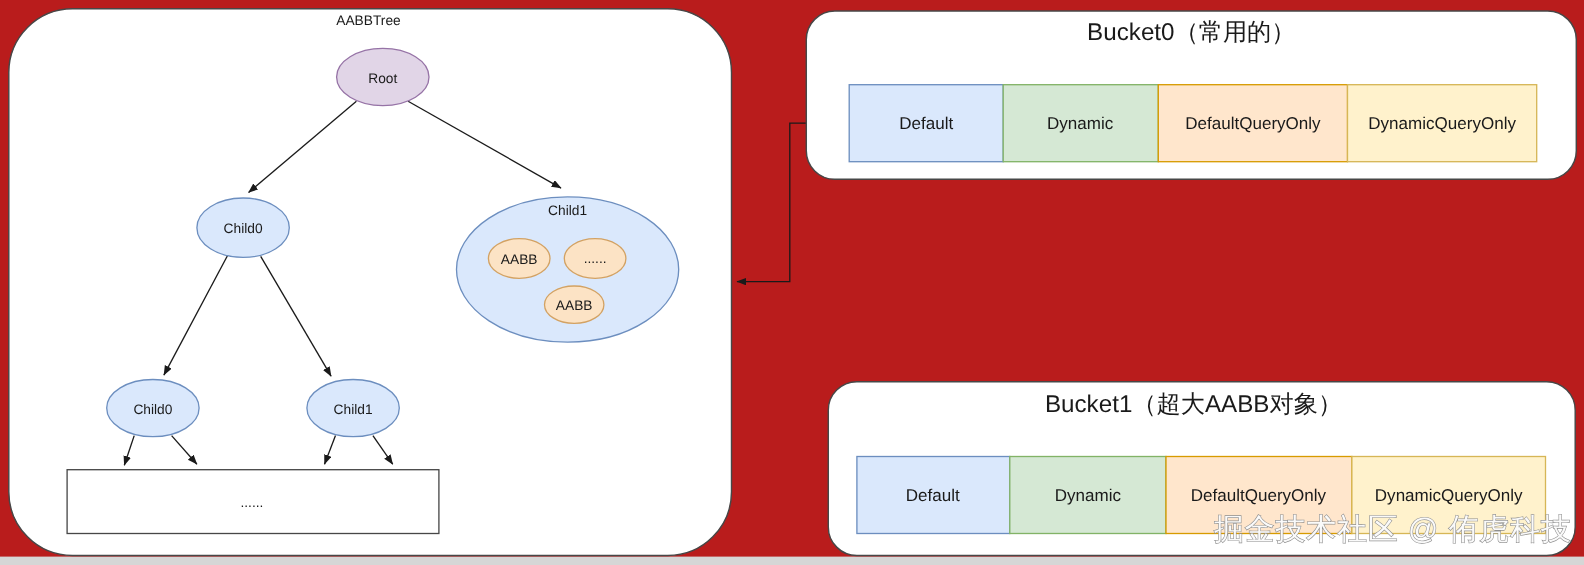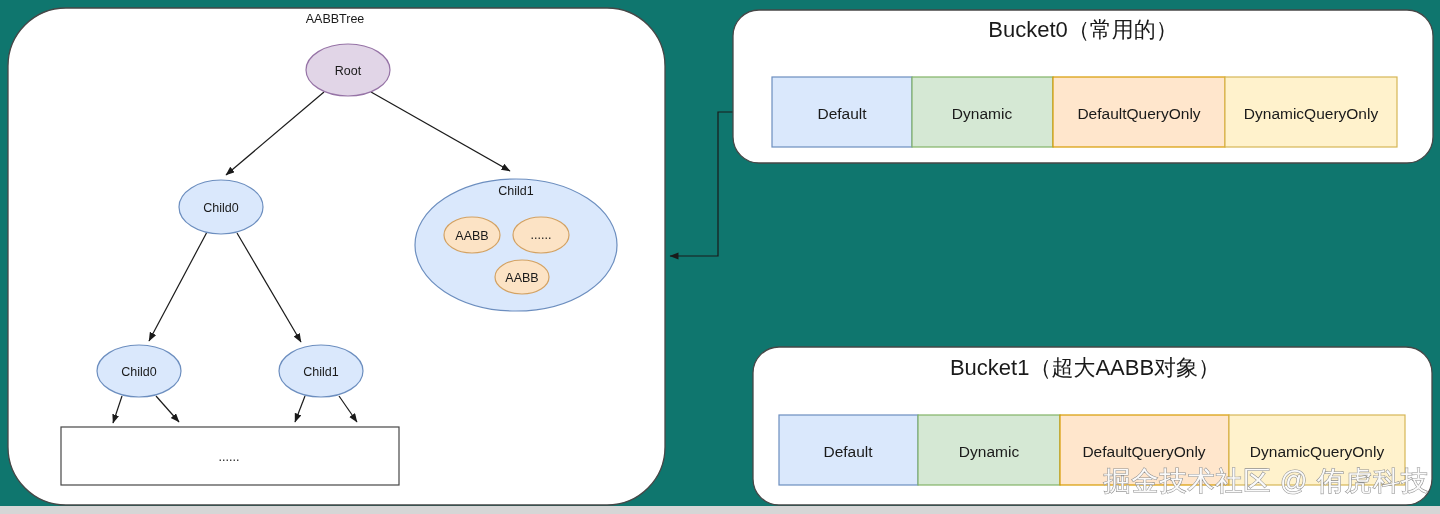--- a/index.html
+++ b/index.html
@@ -1,17 +1,17 @@
 <!DOCTYPE html>
 <html><head>
 <meta charset="utf-8">
 <style>
   html,body{margin:0;padding:0;background:#ffffff;}
   body{font-family:"Liberation Sans","DejaVu Sans",sans-serif;}
-  .stage{position:relative;width:1440px;height:514px;background:#0f766e;overflow:hidden;}
+  .stage{position:relative;width:1440px;height:514px;background:#b91c1c;overflow:hidden;}
   svg text{font-family:"Liberation Sans","DejaVu Sans",sans-serif;fill:#1a1a1a;}
   .node-label{font-size:12.5px;}
   .cell-label{font-size:15.5px;}
   .bucket-title{font-size:22px;}
   .tree-title{font-size:12.5px;}
   .watermark{font-size:27px;fill:#fafafa;stroke:#8f8f8f;stroke-width:1.1px;paint-order:stroke;letter-spacing:1px;}
 </style>
 </head>
 <body>
 

